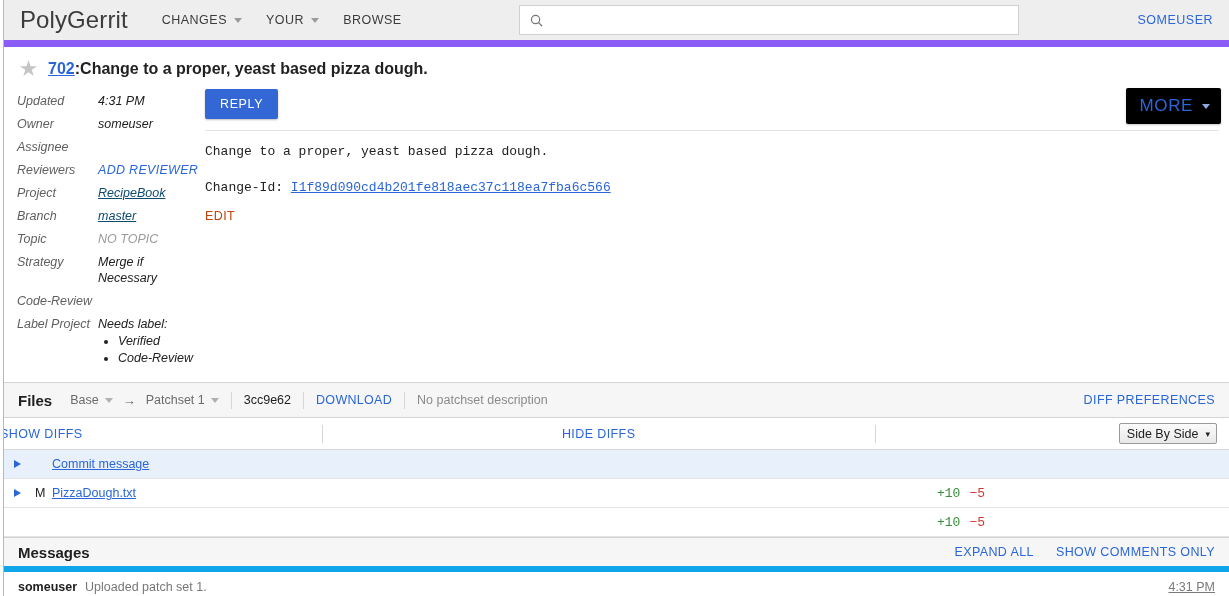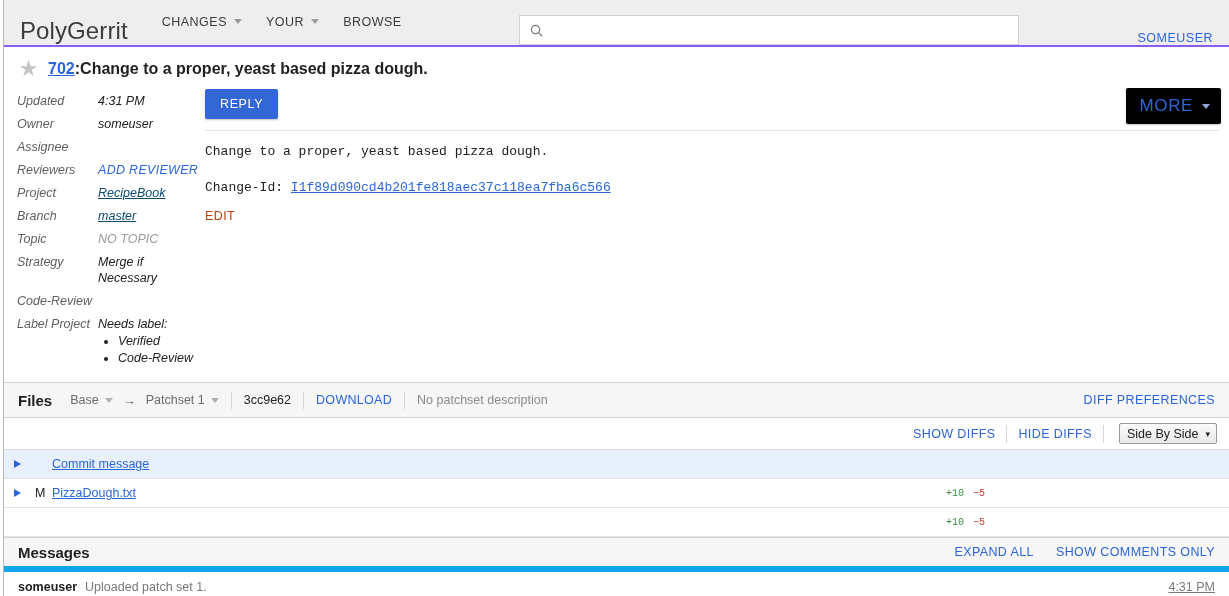--- a/index.html
+++ b/index.html
@@ -21,23 +21,23 @@
     width: 4px; height: 596px;
     border-right: 1px solid #b9b9b9;
     background: #fff;
     z-index: 5;
   }
 
   
   .header {
     height: 47px;
     background: #eeeeee;
-    border-bottom: 2px solid #8b5cf6;
-    display: flex;
-    align-items: flex-end;
+    border-bottom: 7px solid #8b5cf6;
+    display: flex;
+    align-items: center;
     padding: 0 16px 0 20px;
   }
   .logo {
     font-size: 24px;
     font-weight: 400;
     color: #3c3c3c;
     letter-spacing: .1px;
     margin-right: 22px;
     white-space: nowrap;
   }
@@ -215,21 +215,21 @@
     font-size: 12.5px;
     color: #2a66d9;
     letter-spacing: .4px;
     cursor: pointer;
   }
 
   .diff-toolbar {
     height: 32px;
     display: flex;
     align-items: center;
-    justify-content: flex-end;
+    justify-content: space-between;
     padding-right: 12px;
     border-bottom: 1px solid #d8d8d8;
     background: #fff;
   }
   .tb-link { font-size: 12.5px; color: #2a66d9; letter-spacing: .4px; cursor: pointer; }
   .tb-div { width: 1px; height: 18px; background: #d6d6d6; margin: 0 11px; }
   .select-sbs {
     font-family: "Liberation Sans", sans-serif;
     font-size: 12.5px;
     color: #212121;
@@ -259,21 +259,21 @@
     width: 0; height: 0;
     border-top: 4.5px solid transparent;
     border-bottom: 4.5px solid transparent;
     border-left: 7px solid #2a66d9;
     margin-right: 14px;
     cursor: pointer;
     flex: 0 0 auto;
   }
   .status-col { width: 17px; font-size: 12.5px; color: #212121; flex: 0 0 17px; }
   .file-name { color: #2a66d9; text-decoration: underline; font-size: 12.5px; cursor: pointer; }
-  .stats { margin-left: auto; display: flex; align-items: flex-start; font-family: "Liberation Mono", monospace; font-size: 10px; }
+  .stats { margin-left: auto; display: flex; align-items: flex-start; font-family: "Liberation Mono", monospace; font-size: 13px; }
   .add { color: #388e3c; margin-right: 9px; }
   .del { color: #d2382f; }
   .stats-pad { width: 232px; flex: 0 0 232px; }
   .file-row.total { height: 29px; }
 
   
   .messages-header {
     background: #f6f6f6;
     border-top: 1px solid #d4d4d4;
     border-bottom: 6px solid #0ea5e9;

